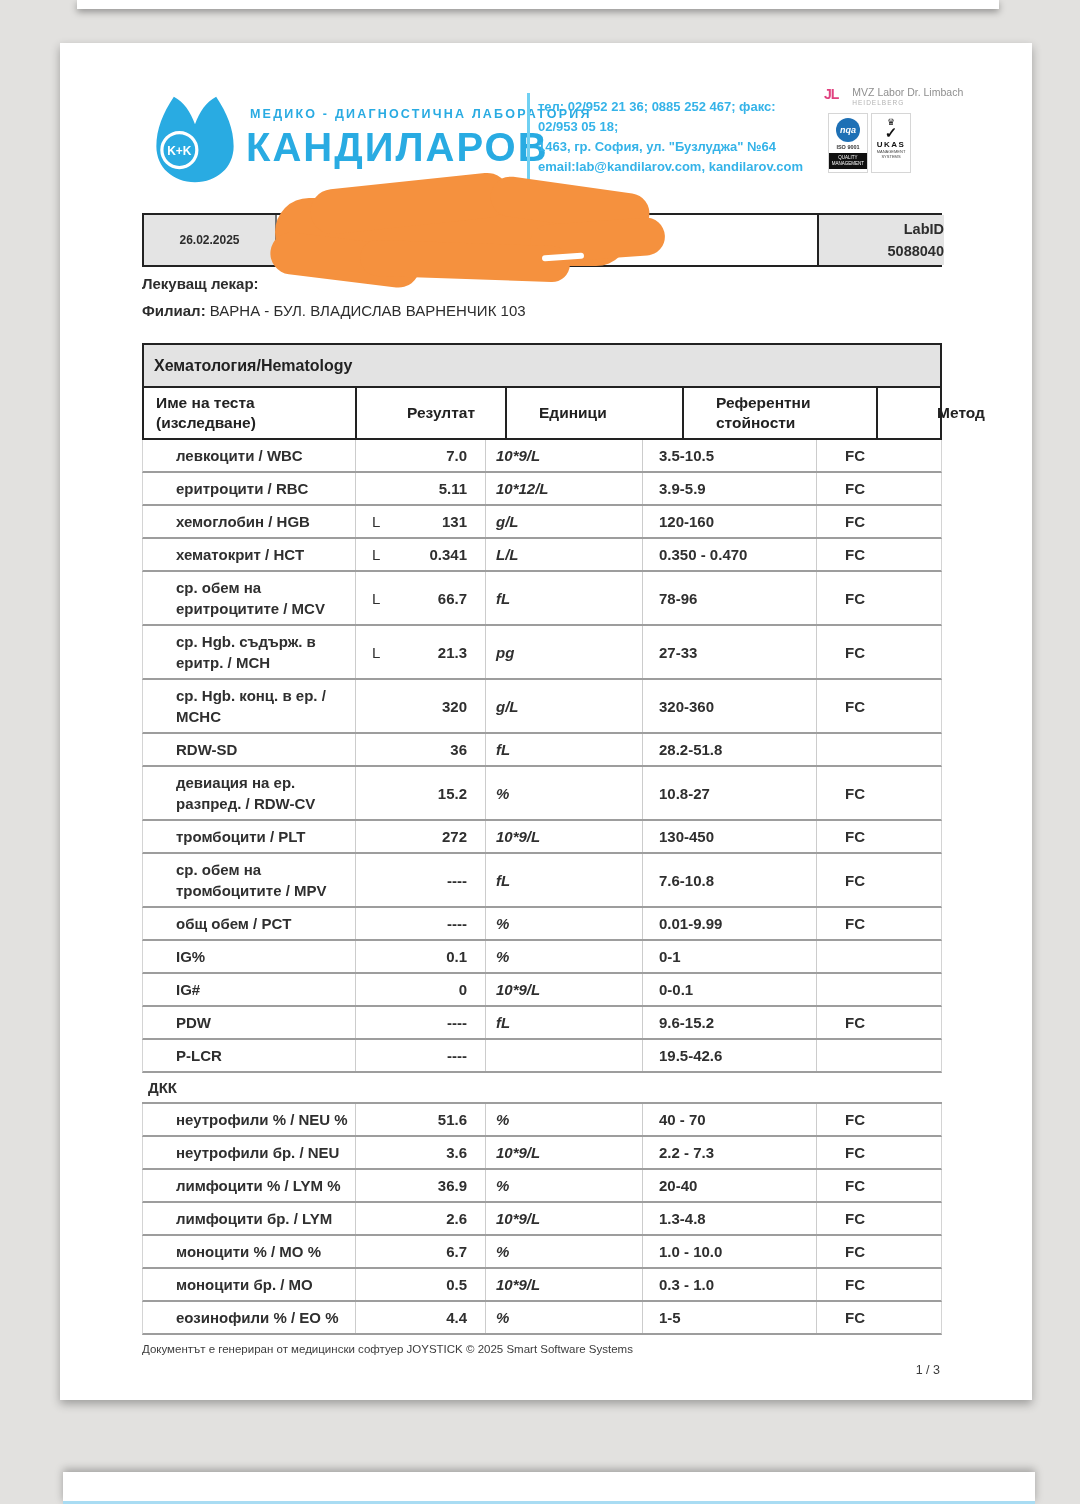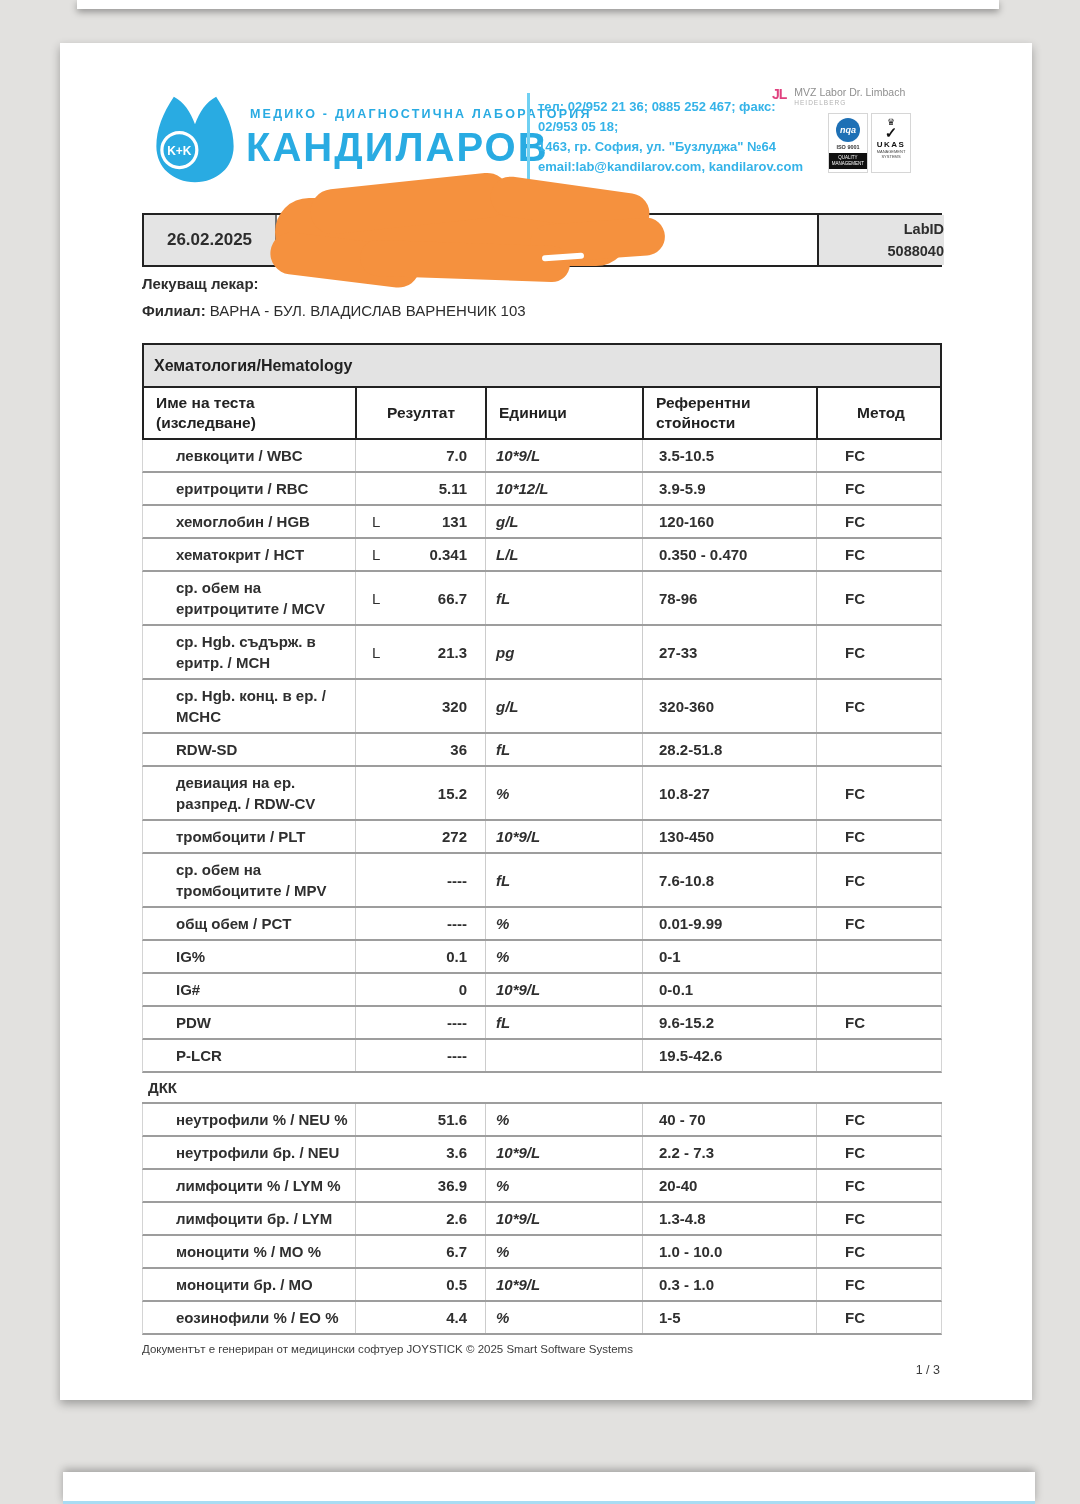--- a/index.html
+++ b/index.html
@@ -10,52 +10,52 @@
   .next-page{position:absolute;left:63px;top:1472px;width:972px;height:32px;background:#fff;box-shadow:0 -3px 8px rgba(0,0,0,.28);}
   .next-page .blue-line{position:absolute;left:0;right:0;bottom:0;height:3px;background:#a9dcf3;}
   
   .page{position:absolute;left:60px;top:43px;width:972px;height:1357px;background:#fff;box-shadow:0 4px 9px rgba(0,0,0,.3);}
   
   .drop{position:absolute;left:85px;top:50px;}
   .tagline{position:absolute;left:190px;top:64px;font-size:12.5px;font-weight:bold;letter-spacing:2.2px;color:#29abe2;white-space:nowrap;}
   .brand{position:absolute;left:186px;top:82px;font-size:40px;font-weight:bold;letter-spacing:2px;color:#29abe2;white-space:nowrap;}
   .vline{position:absolute;left:467px;top:50px;width:3px;height:90px;background:#6fd0f2;}
   .contact{position:absolute;left:478px;top:54px;width:268px;font-size:13px;font-weight:bold;color:#35b3e8;line-height:20px;}
-  .mvz{position:absolute;left:712px;top:44px;display:flex;align-items:flex-start;gap:8px;}
+  .mvz{position:absolute;left:764px;top:44px;display:flex;align-items:flex-start;gap:14px;}
   .jl{font-size:14px;font-weight:bold;color:#e0417f;letter-spacing:-1px;line-height:14px;}
   .mvz-name{font-size:10.5px;color:#8f8f8f;line-height:11px;white-space:nowrap;}
   .mvz-city{font-size:6.5px;color:#b3b3b3;letter-spacing:1px;line-height:9px;}
   .badges{position:absolute;left:768px;top:70px;display:flex;gap:3px;}
   .badge{width:40px;height:60px;background:#fff;border:1px solid #d6d6d6;display:flex;flex-direction:column;align-items:center;justify-content:flex-start;padding-top:4px;box-sizing:border-box;}
   .nqa-circle{width:24px;height:24px;border-radius:50%;background:#1e70b5;color:#fff;font-size:9px;font-weight:bold;font-style:italic;display:flex;align-items:center;justify-content:center;}
   .iso{font-size:5.5px;font-weight:bold;color:#333;margin-top:2px;}
   .qstrip{margin-top:3px;width:100%;background:#111;color:#fff;font-size:4.5px;text-align:center;line-height:6px;padding:2px 0;}
   .crown{font-size:9px;line-height:8px;color:#111;}
   .check{font-size:15px;font-weight:bold;line-height:13px;color:#111;}
   .ukas{font-size:8px;font-weight:bold;letter-spacing:1.5px;color:#111;margin-top:1px;}
   .ukas-sub{font-size:4px;color:#444;text-align:center;line-height:5px;}
   
   .info-bar{position:absolute;left:82px;top:170px;width:800px;height:54px;display:grid;grid-template-columns:133px 540px 127px;border:2px solid #222;box-sizing:border-box;}
   .info-cell{box-sizing:border-box;}
-  .cell-date{background:#e4e4e4;border-right:2px solid #737373;display:flex;align-items:center;justify-content:center;font-size:17px;font-weight:bold;color:#2d2d2d;}
+  .cell-date{background:#e4e4e4;border-right:2px solid #737373;display:flex;align-items:center;justify-content:center;font-size:12px;font-weight:bold;color:#2d2d2d;}
   .cell-mid{background:#fff;position:relative;}
   .age{position:absolute;left:310px;top:4px;font-size:14.5px;font-weight:bold;color:#2d2d2d;}
   .cell-labid{background:#e4e4e4;border-left:2px solid #222;padding:3px 0 0 10px;font-size:14.5px;font-weight:bold;color:#2d2d2d;line-height:22px;text-align:right;}
   
   .scribble{position:absolute;left:0;top:0;width:972px;height:320px;pointer-events:none;}
   .blob{position:absolute;background:#f5913e;}
   .whitedash{position:absolute;left:482px;top:211px;width:42px;height:6px;background:#fff;border-radius:3px;transform:rotate(-4deg);}
   
   .doctor{position:absolute;left:82px;top:232px;font-size:15px;font-weight:bold;color:#2d2d2d;}
   .branch{position:absolute;left:82px;top:259px;font-size:15px;color:#2d2d2d;}
   .branch b{font-weight:bold;}
   
   .table{position:absolute;left:82px;top:300px;width:800px;}
   .banner{height:45px;background:#e3e3e3;border:2px solid #222;box-sizing:border-box;display:flex;align-items:center;padding-left:10px;font-size:16px;font-weight:bold;color:#222;}
-  .cols{display:grid;grid-template-columns:213px 130px 157px 174px 126px;border:2px solid #222;border-top:none;box-sizing:border-box;height:52px;}
+  .cols{display:grid;grid-template-columns:213px 130px 157px 174px 126px;border:2px solid #222;border-top:none;box-sizing:border-box;height:52px;gap:20px;}
   .hcell{box-sizing:border-box;border-right:2px solid #222;font-size:15.5px;font-weight:bold;color:#222;display:flex;align-items:center;white-space:pre-line;line-height:20px;}
   .hcell:last-child{border-right:none;}
   .hc-name{padding-left:12px;}
   .hc-res,.hc-met{justify-content:center;}
   .hc-units,.hc-ref{padding-left:12px;}
   
   .trow{display:grid;grid-template-columns:213px 130px 157px 174px 126px;border-bottom:2px solid #9d9d9d;border-left:1px solid #d4d4d4;border-right:1px solid #d4d4d4;box-sizing:border-box;min-height:33px;align-items:center;font-size:15px;font-weight:bold;color:#2f2f2f;}
   .c{box-sizing:border-box;border-right:1px solid #cccccc;align-self:stretch;display:flex;align-items:center;padding:5px 0;}
   .c:last-child{border-right:none;}
   .c.name{padding-left:33px;padding-right:6px;line-height:21px;}

